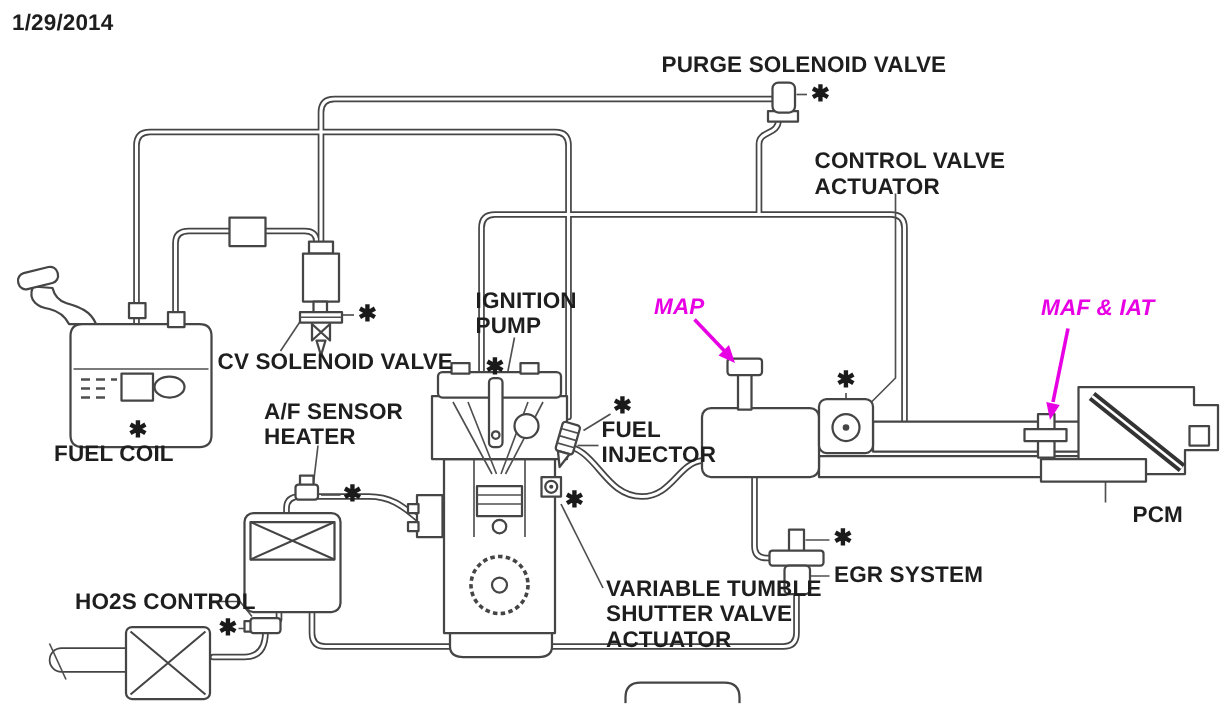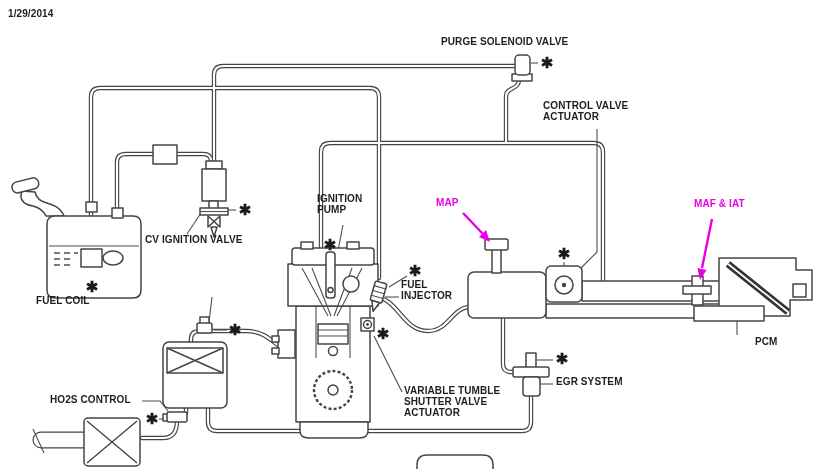--- a/index.html
+++ b/index.html
@@ -7,24 +7,24 @@
     --text:#1e1e1e;
     --magenta:#e800e4;
   }
   html,body{margin:0;padding:0;background:#fff;}
   #stage{
     position:relative;width:816px;height:469px;background:#fff;overflow:hidden;
     font-family:"Liberation Sans",sans-serif;
   }
   #art{position:absolute;left:0;top:0;}
   .lbl{
-    position:absolute;font-size:10px;font-weight:bold;color:var(--text);
+    position:absolute;font-size:15px;font-weight:bold;color:var(--text);
     line-height:1.12;white-space:pre-line;letter-spacing:.1px;
   }
-  .lbl.magenta{color:var(--magenta);}
+  .lbl.magenta{color:var(--magenta);font-style:italic;}
   .lbl.title{letter-spacing:.2px;}
   .ast{
     position:absolute;width:18px;text-align:center;font-size:15px;font-weight:bold;
     color:#1a1a1a;line-height:1;
   }
   
   .pipe-outer{fill:none;stroke:var(--ink);stroke-linecap:round;stroke-linejoin:round;}
   .pipe-inner{fill:none;stroke:#fff;stroke-linecap:round;stroke-linejoin:round;}
   .part{fill:#fff;stroke:var(--ink);stroke-width:1.5;stroke-linejoin:round;}
   .thin{fill:none;stroke:#4f4f4f;stroke-width:1.1;}
@@ -207,21 +207,23 @@
       <polygon class="annot-head" points="700,280 697.5,268 706.5,270"></polygon>
     </g>
   </svg>
 
   <div class="lbl" style="left:8px;top:8px">1/29/2014</div>
   <div class="lbl" style="left:441px;top:36px">PURGE SOLENOID VALVE</div>
   <div class="lbl" style="left:543px;top:100px">CONTROL VALVE
 ACTUATOR</div>
   <div class="lbl" style="left:317px;top:193px">IGNITION
 PUMP</div>
-  <div class="lbl" style="left:145px;top:234px">CV IGNITION VALVE</div>
+  <div class="lbl" style="left:145px;top:234px">CV SOLENOID VALVE</div>
+  <div class="lbl" style="left:176px;top:267px">A/F SENSOR
+HEATER</div>
   <div class="lbl" style="left:401px;top:279px">FUEL
 INJECTOR</div>
   <div class="lbl" style="left:36px;top:295px">FUEL COIL</div>
   <div class="lbl" style="left:50px;top:394px">HO2S CONTROL</div>
   <div class="lbl" style="left:404px;top:385px">VARIABLE TUMBLE
 SHUTTER VALVE
 ACTUATOR</div>
   <div class="lbl" style="left:556px;top:376px">EGR SYSTEM</div>
   <div class="lbl" style="left:755px;top:336px">PCM</div>
   <div class="lbl magenta" style="left:436px;top:197px">MAP</div>

